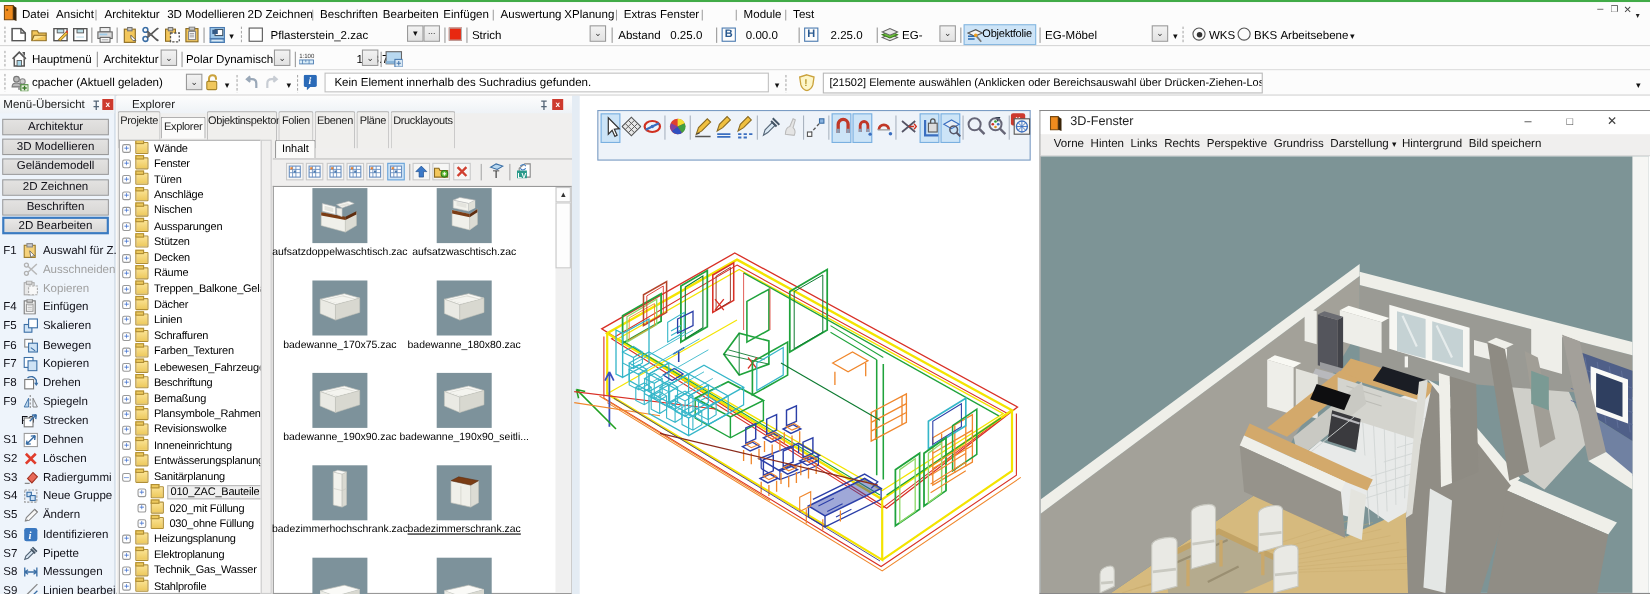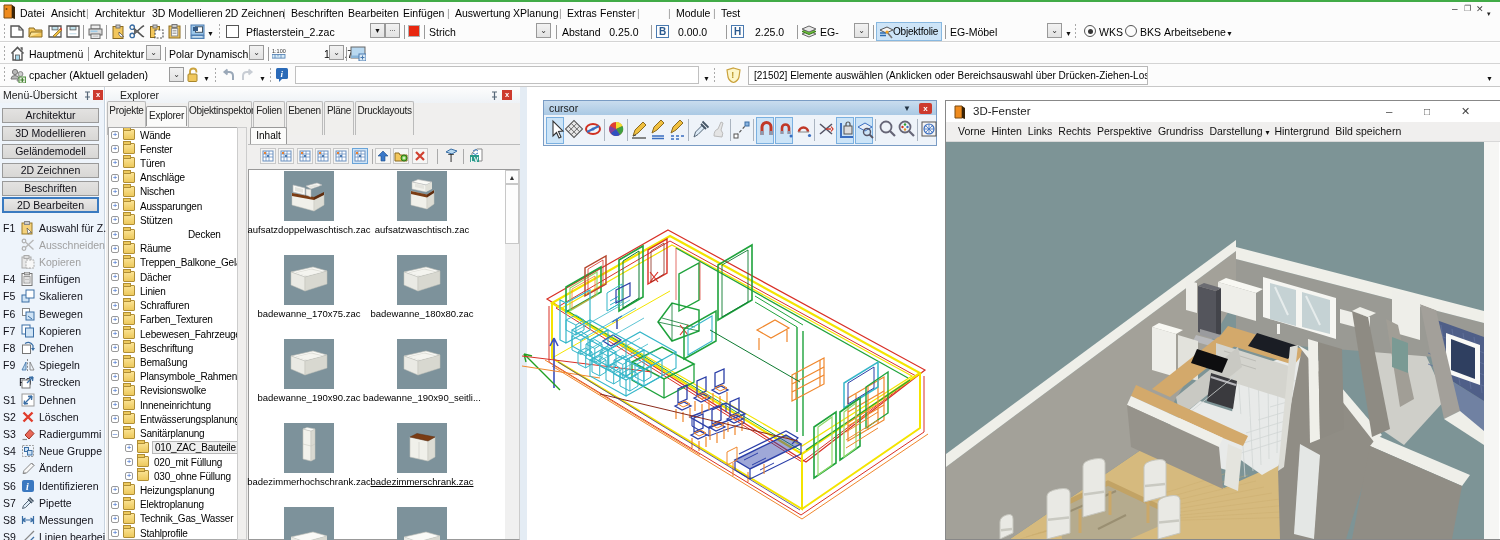--- a/index.html
+++ b/index.html
@@ -232,20 +232,21 @@
       <path d="M3 12 L3 8 Q3 4 7 4 L11 4 M8.5 1.5 L11.5 4 L8.5 6.5" fill="none" stroke="#c8cdd4" stroke-width="2"></path>
     </svg>
   <span class="dn" style="left:259px;top:11px;">▼</span>
   <div class="dot" style="left:270px;top:4px;"></div>
   <svg class="a" style="left:276px;top:4px" width="13" height="14">
       <rect x="0" y="0" width="12" height="11" rx="1.5" fill="#2a6ab8"></rect>
       <path d="M3 11 L3 14 L6 11" fill="#2a6ab8"></path>
       <text x="4.5" y="8.5" font-size="9" fill="#fff" font-family="Liberation Serif" font-style="italic" font-weight="bold">i</text>
     </svg>
   <div class="a" style="left:295px;top:2px;width:404px;height:18px;border:1px solid #c0c0c0;background:#fff;"></div>
+  <span class="t" style="left:304px;top:4px;">Kein Element innerhalb des Suchradius gefunden.</span>
   <span class="dn" style="left:703px;top:11px;">▼</span>
   <div class="dot" style="left:714px;top:4px;"></div>
   <svg class="a" style="left:726px;top:3px" width="15" height="16">
       <path d="M7.5 1 L14 3 L13 10 Q12 14 7.5 15.5 Q3 14 2 10 L1 3 Z" fill="#fdf6c8" stroke="#caa23c" stroke-width="1.2"></path>
       <text x="5.2" y="11" font-size="9" fill="#b8962a" font-weight="bold" font-family="Liberation Sans">!</text>
     </svg>
   <div class="a" style="left:748px;top:2px;width:400px;height:19px;border:1px solid #b8b8b8;background:#fff;overflow:hidden;">
       <span style="position:absolute;left:5px;top:3px;font-size:10px;white-space:nowrap;">[21502] Elemente auswählen (Anklicken oder Bereichsauswahl über Drücken-Ziehen-Loslasse</span>
     </div>
   <span class="dn" style="left:1486px;top:11px;">▼</span>
@@ -432,21 +433,21 @@
         <span class="tlab" style="left:31px;"><span style="">Aussparungen</span></span>
       </div>
   <div class="trow">
         <span class="texp" style="left:2px;">+</span>
         <span class="tfold" style="left:14px;"></span>
         <span class="tlab" style="left:31px;"><span style="">Stützen</span></span>
       </div>
   <div class="trow">
         <span class="texp" style="left:2px;">+</span>
         <span class="tfold" style="left:14px;"></span>
-        <span class="tlab" style="left:31px;margin-left:48px;"><span style="">Decken</span></span>
+        <span class="tlab" style="left:31px;"><span style="">Decken</span></span>
       </div>
   <div class="trow">
         <span class="texp" style="left:2px;">+</span>
         <span class="tfold" style="left:14px;"></span>
         <span class="tlab" style="left:31px;"><span style="">Räume</span></span>
       </div>
   <div class="trow">
         <span class="texp" style="left:2px;">+</span>
         <span class="tfold" style="left:14px;"></span>
         <span class="tlab" style="left:31px;"><span style="">Treppen_Balkone_Geländer</span></span>
@@ -860,21 +861,20 @@
 <path d="M606 368 L613.7 364.08 L620 368 L613.7 371.92 Z M606 368 L606 380 L613.7 383.92 L620 380 L620 368 M613.7 371.92 L613.7 383.92" fill="none" stroke="#35b6c9" stroke-width="1"></path>
 <path d="M566 320 L575.9 314.96 L584 320 L575.9 325.04 Z M566 320 L566 330 L575.9 335.04 L584 330 L584 320 M575.9 325.04 L575.9 335.04" fill="none" stroke="#35b6c9" stroke-width="1"></path>
 <path d="M620 374 L629.9 368.96 L638 374 L629.9 379.04 Z M620 374 L620 386 L629.9 391.04 L638 386 L638 374 M629.9 379.04 L629.9 391.04" fill="none" stroke="#35b6c9" stroke-width="1"></path>
 <path d="M635 365 L643.8 360.52 L651 365 L643.8 369.48 Z M635 365 L635 377 L643.8 381.48 L651 377 L651 365 M643.8 369.48 L643.8 381.48" fill="none" stroke="#35b6c9" stroke-width="1"></path>
 <path d="M574 332 L630 300 M580 340 L636 308 M588 350 L644 318" stroke="#35b6c9" stroke-width=".8" fill="none"></path>
 <path d="M600 394 L798 441" stroke="#8a2a1a" stroke-width="1"></path>
 <path d="M558 362 L800 510" stroke="#3a3a8a" stroke-width=".8"></path>
 </svg>
 
 <div class="a" id="cursorbar" style="left:543px;top:100px;width:394px;height:46px;border:1px solid #7a9cc4;background:#eef3f9;">
-  <div style="height:14px;background:linear-gradient(#c9dcee,#aac9e4);font-size:10.5px;padding-left:5px;color:#1a1a1a;line-height:14px;">cursor</div>
   <span class="a" style="right:25px;top:3px;font-size:8px;color:#234;">▼</span>
   <span class="a" style="right:4px;top:2px;width:13px;height:11px;background:#cd3a2e;color:#fff;font-size:8px;line-height:11px;text-align:center;border-radius:2px;font-weight:bold;">x</span>
   <div id="cursoricons" style="position:relative;height:31px;">
     <span class="ci cis" style="left:2px;"><svg width="18" height="24">
           <path d="M6 3 L6 18 L9.5 14.5 L12 20 L14 19 L11.5 13.5 L16 13 Z" fill="#fff" stroke="#333" stroke-width="1.1"></path>
         </svg></span>
     <span class="ci" style="left:21px;"><svg width="18" height="24">
           <g transform="translate(9,12) rotate(45)">
             <rect x="-6" y="-6" width="12" height="12" fill="#e8e8e8" stroke="#555"></rect>
             <path d="M-6 -2 h12 M-6 2 h12 M-2 -6 v12 M2 -6 v12" stroke="#555" stroke-width=".8"></path>

